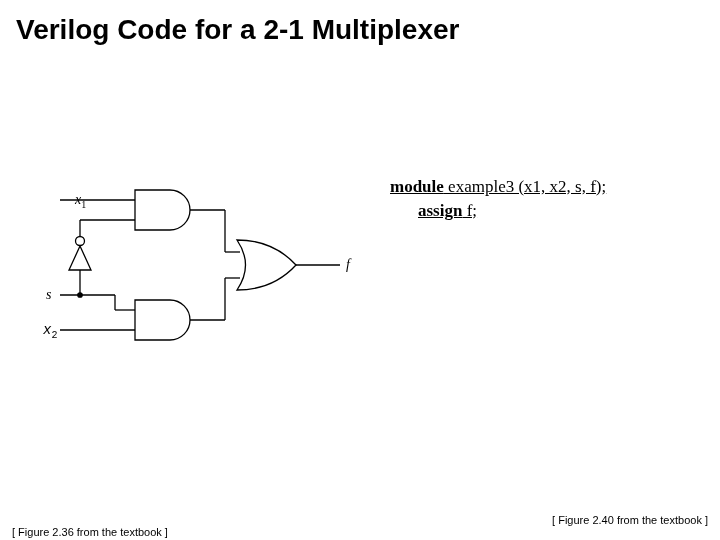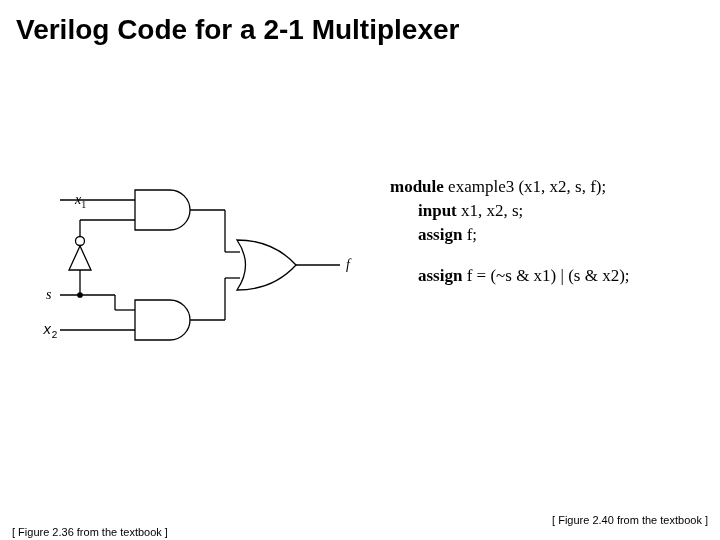--- a/index.html
+++ b/index.html
@@ -37,20 +37,21 @@
     vertical-align: sub;
   }
   .code {
     position: absolute;
     left: 390px;
     top: 175px;
     width: 310px;
     font-family: "Times New Roman", serif;
     font-size: 17px;
     line-height: 1.4;
+    text-decoration: underline;
   }
   .code .kw { font-weight: bold; }
   .caption-left {
     position: absolute;
     left: 12px;
     bottom: 2px;
     font-size: 11px;
   }
   .caption-right {
     position: absolute;
@@ -118,26 +119,20 @@
   <div class="sch-label" style="left:306px; top:77px;">
     <i>f</i>
   </div>
 </div>
 
 <div class="code">
   <div>
     <span class="kw">module</span><span> example3 (x1, x2, s, f);</span>
   </div>
   <div style="padding-left:28px;">
-    <span class="kw">input</span><span> x1, x2, s;</span>
-  </div>
-  <div style="padding-left:28px;">
     <span class="kw">assign</span><span> f;</span>
   </div>
   <div style="height:18px;"></div>
-  <div style="padding-left:28px;">
-    <span class="kw">assign</span><span> f = (~s &amp; x1) | (s &amp; x2);</span>
-  </div>
   <div style="height:18px;"></div>
 </div>
 
 <div class="caption-left">[ Figure 2.36 from the textbook ]</div>
 <div class="caption-right">[ Figure 2.40 from the textbook ]</div>
 
 </body></html>

